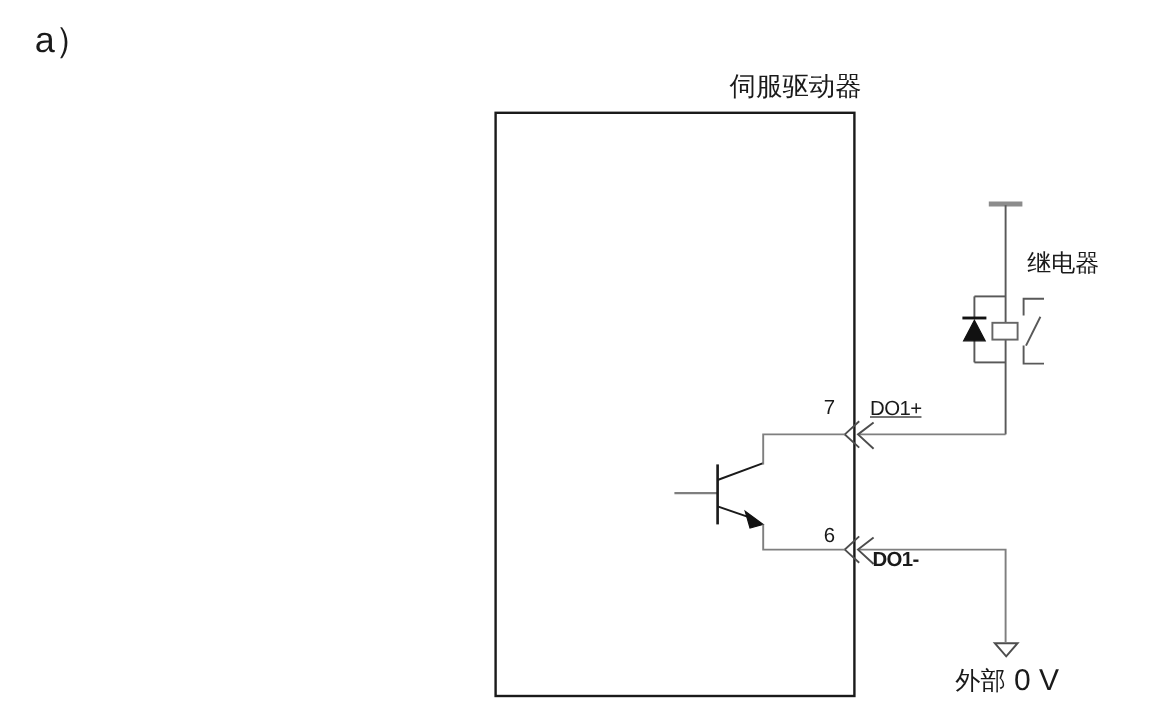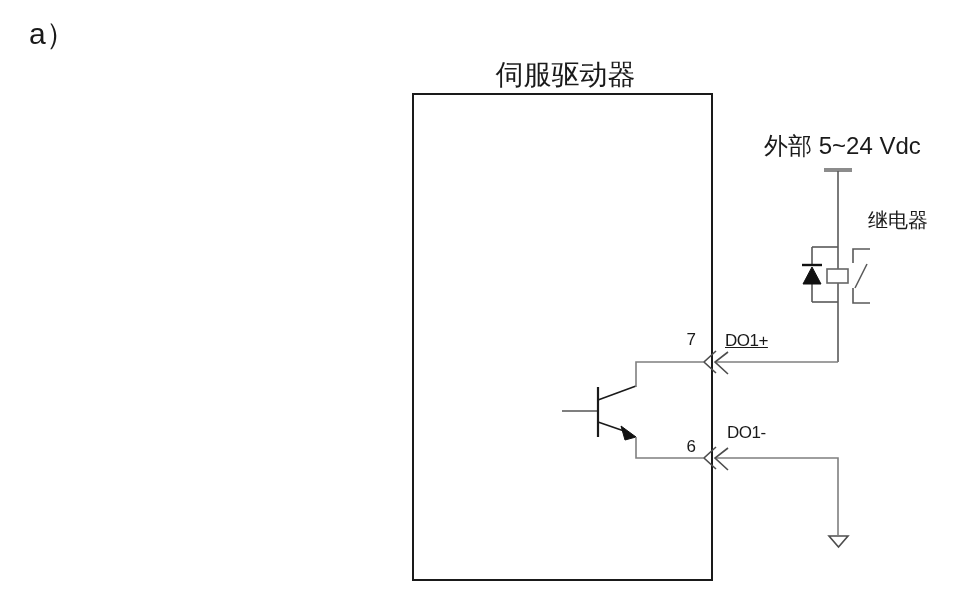--- a/index.html
+++ b/index.html
@@ -34,47 +34,46 @@
   .title-text {
     left: 108px;
     top: 16px;
     font-size: 30px;
     letter-spacing: 2.5px;
   }
   .servo-label {
     left: 413px;
     top: 60px;
     width: 305px;
-    text-align: center;
-    font-size: 28px;
+    text-align: right;
+    font-size: 22px;
   }
   .ext-power {
     left: 764px;
     top: 133px;
     font-size: 24px;
   }
   .relay-label {
     left: 856px;
     top: 209px;
     font-size: 20px;
-    margin-left: 12px;
   }
   .pin-num {
     font-size: 17px;
     width: 14px;
     text-align: right;
   }
   .pin7-num { left: 682px; top: 331px; }
   .pin6-num { left: 682px; top: 438px; }
   .pin-sig {
     font-size: 17px;
     letter-spacing: -0.5px;
   }
   .pin7-sig { left: 725px; top: 332px; text-decoration: underline; }
-  .pin6-sig { left: 727px; top: 424px; }
+  .pin6-sig { left: 727px; top: 458px; font-weight: bold; }
   .gnd-label {
     left: 796px;
     top: 554px;
     font-size: 21px;
   }
   .gnd-label .gnd-val {
     font-size: 25px;
     margin-left: 7px;
     vertical-align: -1px;
   }
@@ -136,24 +135,26 @@
       <polygon points="636,437 621,426 625,440" fill="#111111" stroke="#111111"></polygon>
       <polyline points="636,387 636,362 704,362" fill="none" stroke="#7f7f7f" stroke-width="1.6"></polyline>
       <polyline points="636,437 636,458 704,458" fill="none" stroke="#7f7f7f" stroke-width="1.6"></polyline>
     </g>
   </svg>
 
   <div class="t title-prefix">a）</div>
 
   <div class="t servo-label">伺服驱动器</div>
 
-  <div class="t ext-power">外部 5~24 Vdc</div>
 
   <div class="t relay-label">继电器</div>
 
   <div class="t pin-num pin7-num">7</div>
   <div class="t pin-sig pin7-sig">DO1+</div>
 
   <div class="t pin-num pin6-num">6</div>
   <div class="t pin-sig pin6-sig">DO1-</div>
 
+  <div class="t gnd-label">
+    <span>外部</span><span class="gnd-val">0 V</span>
+  </div>
 
 </div>
 
 </body></html>

